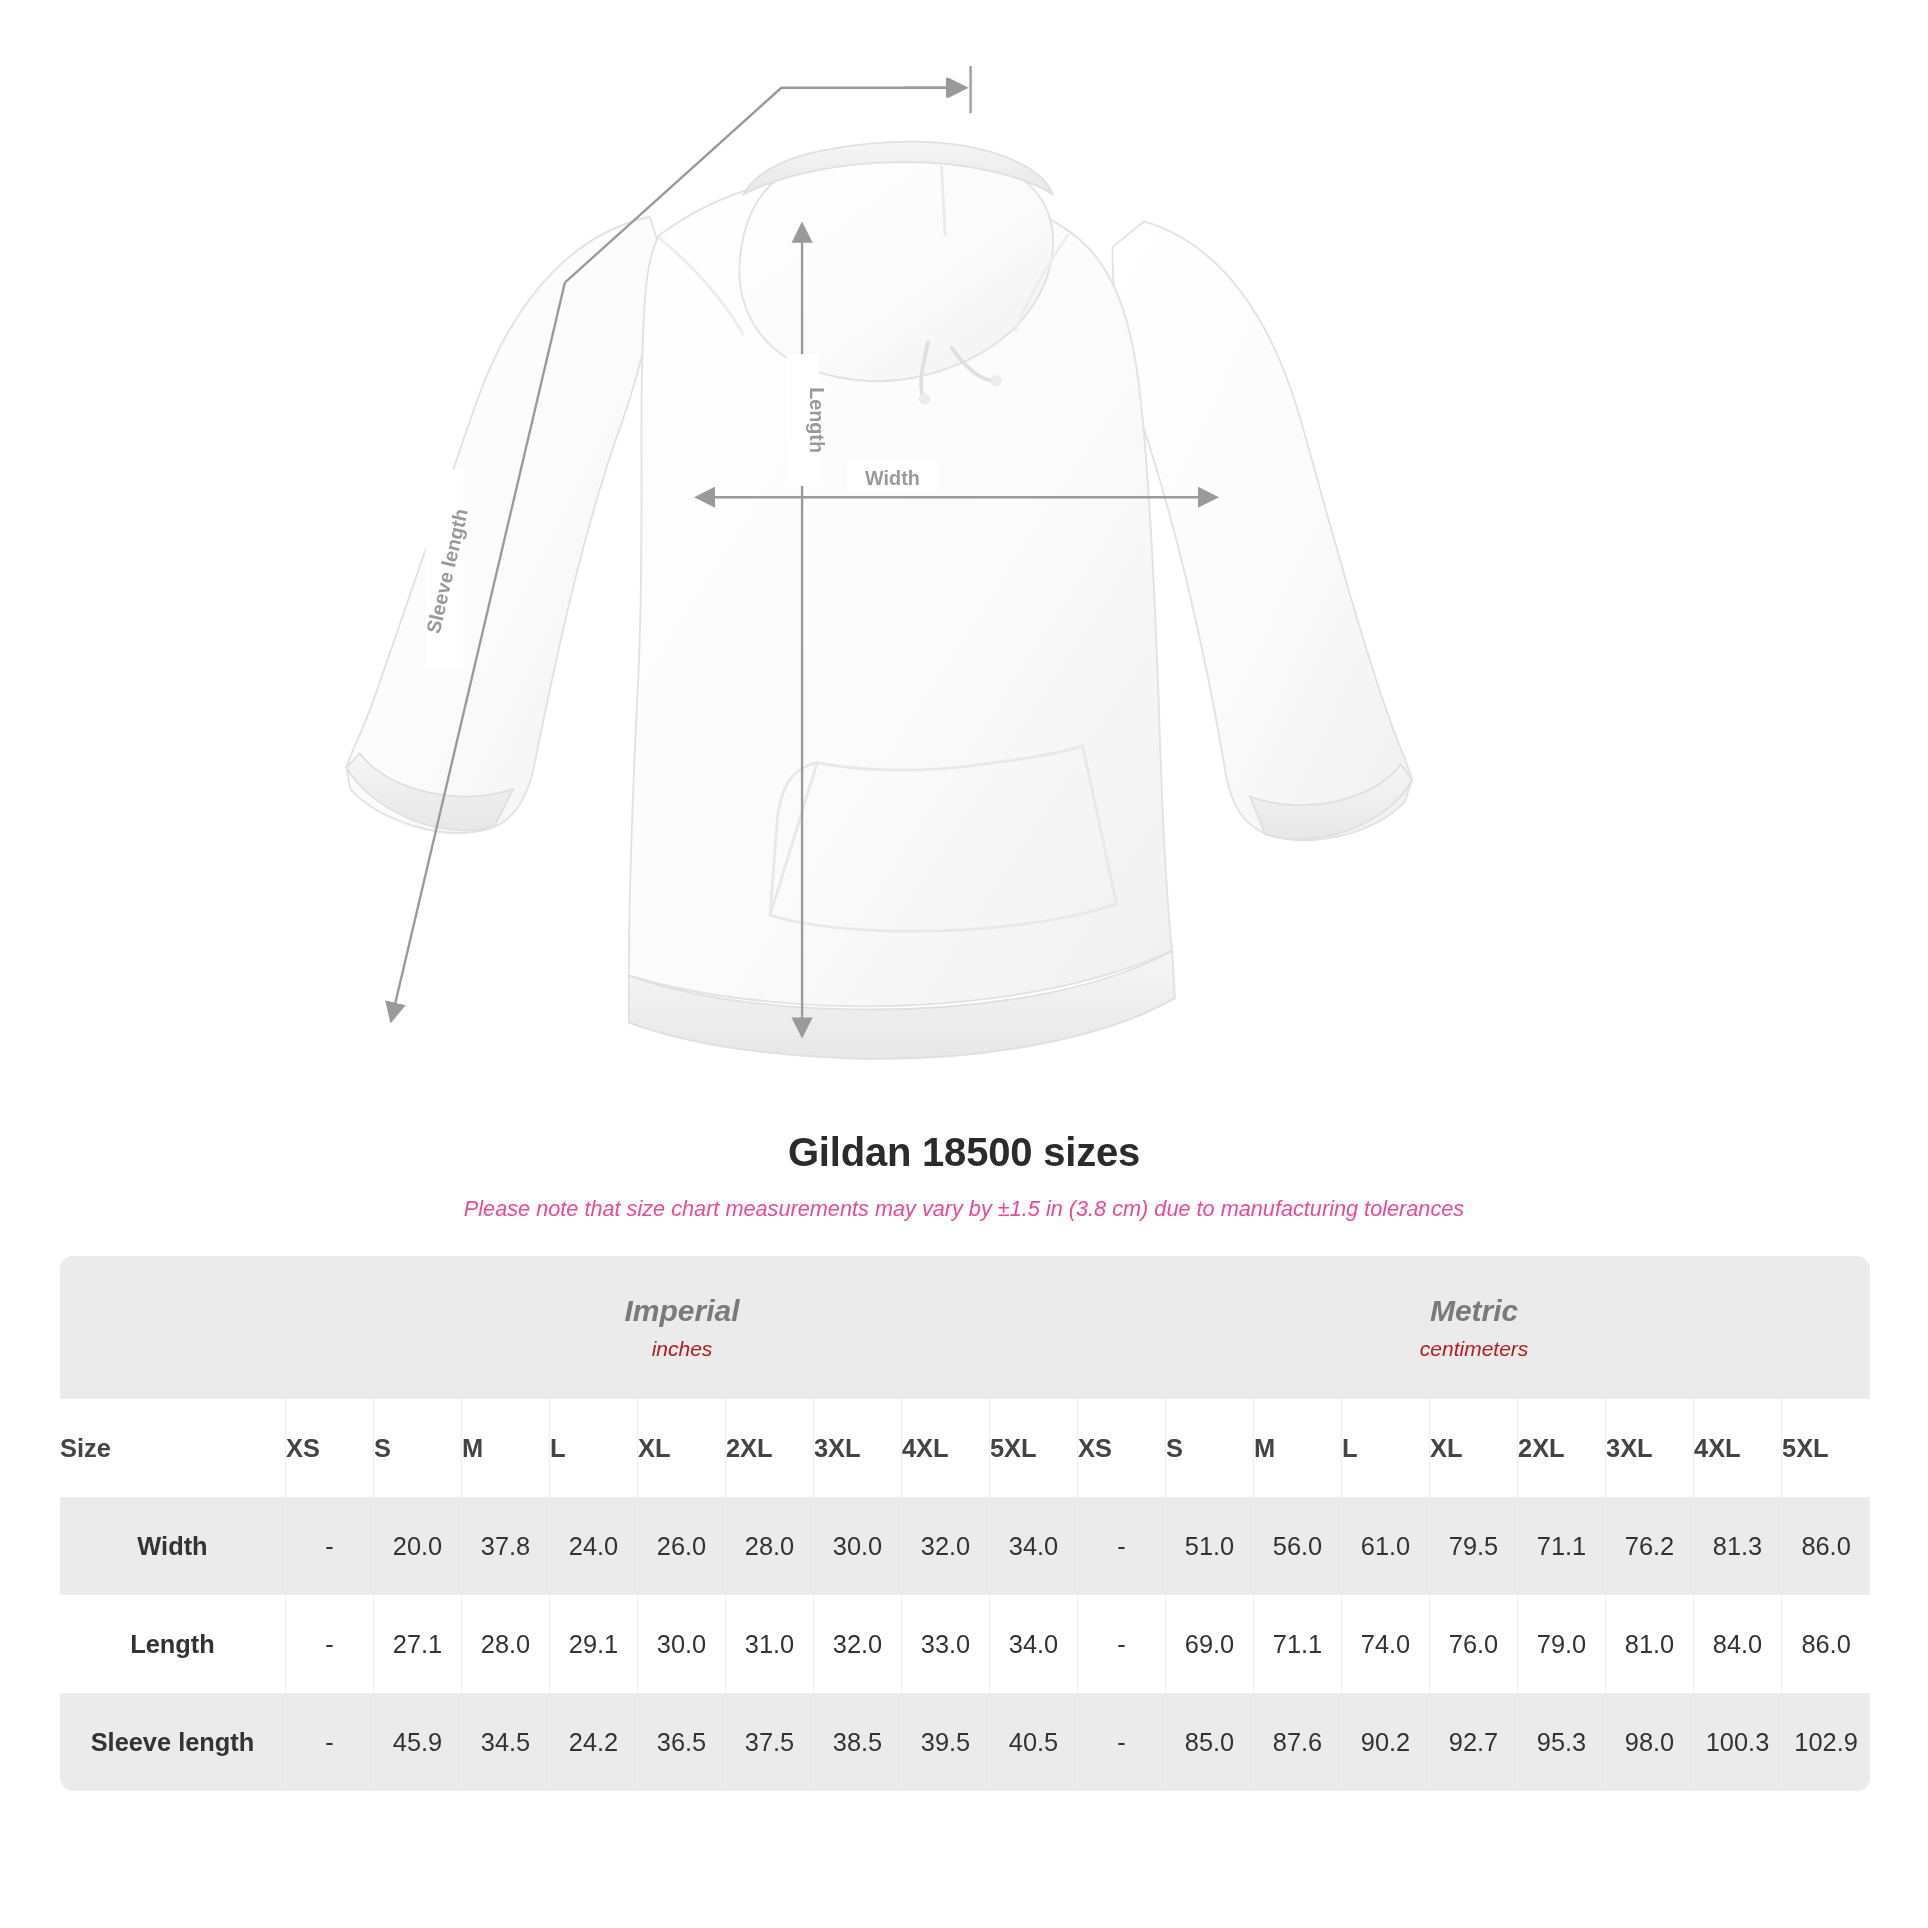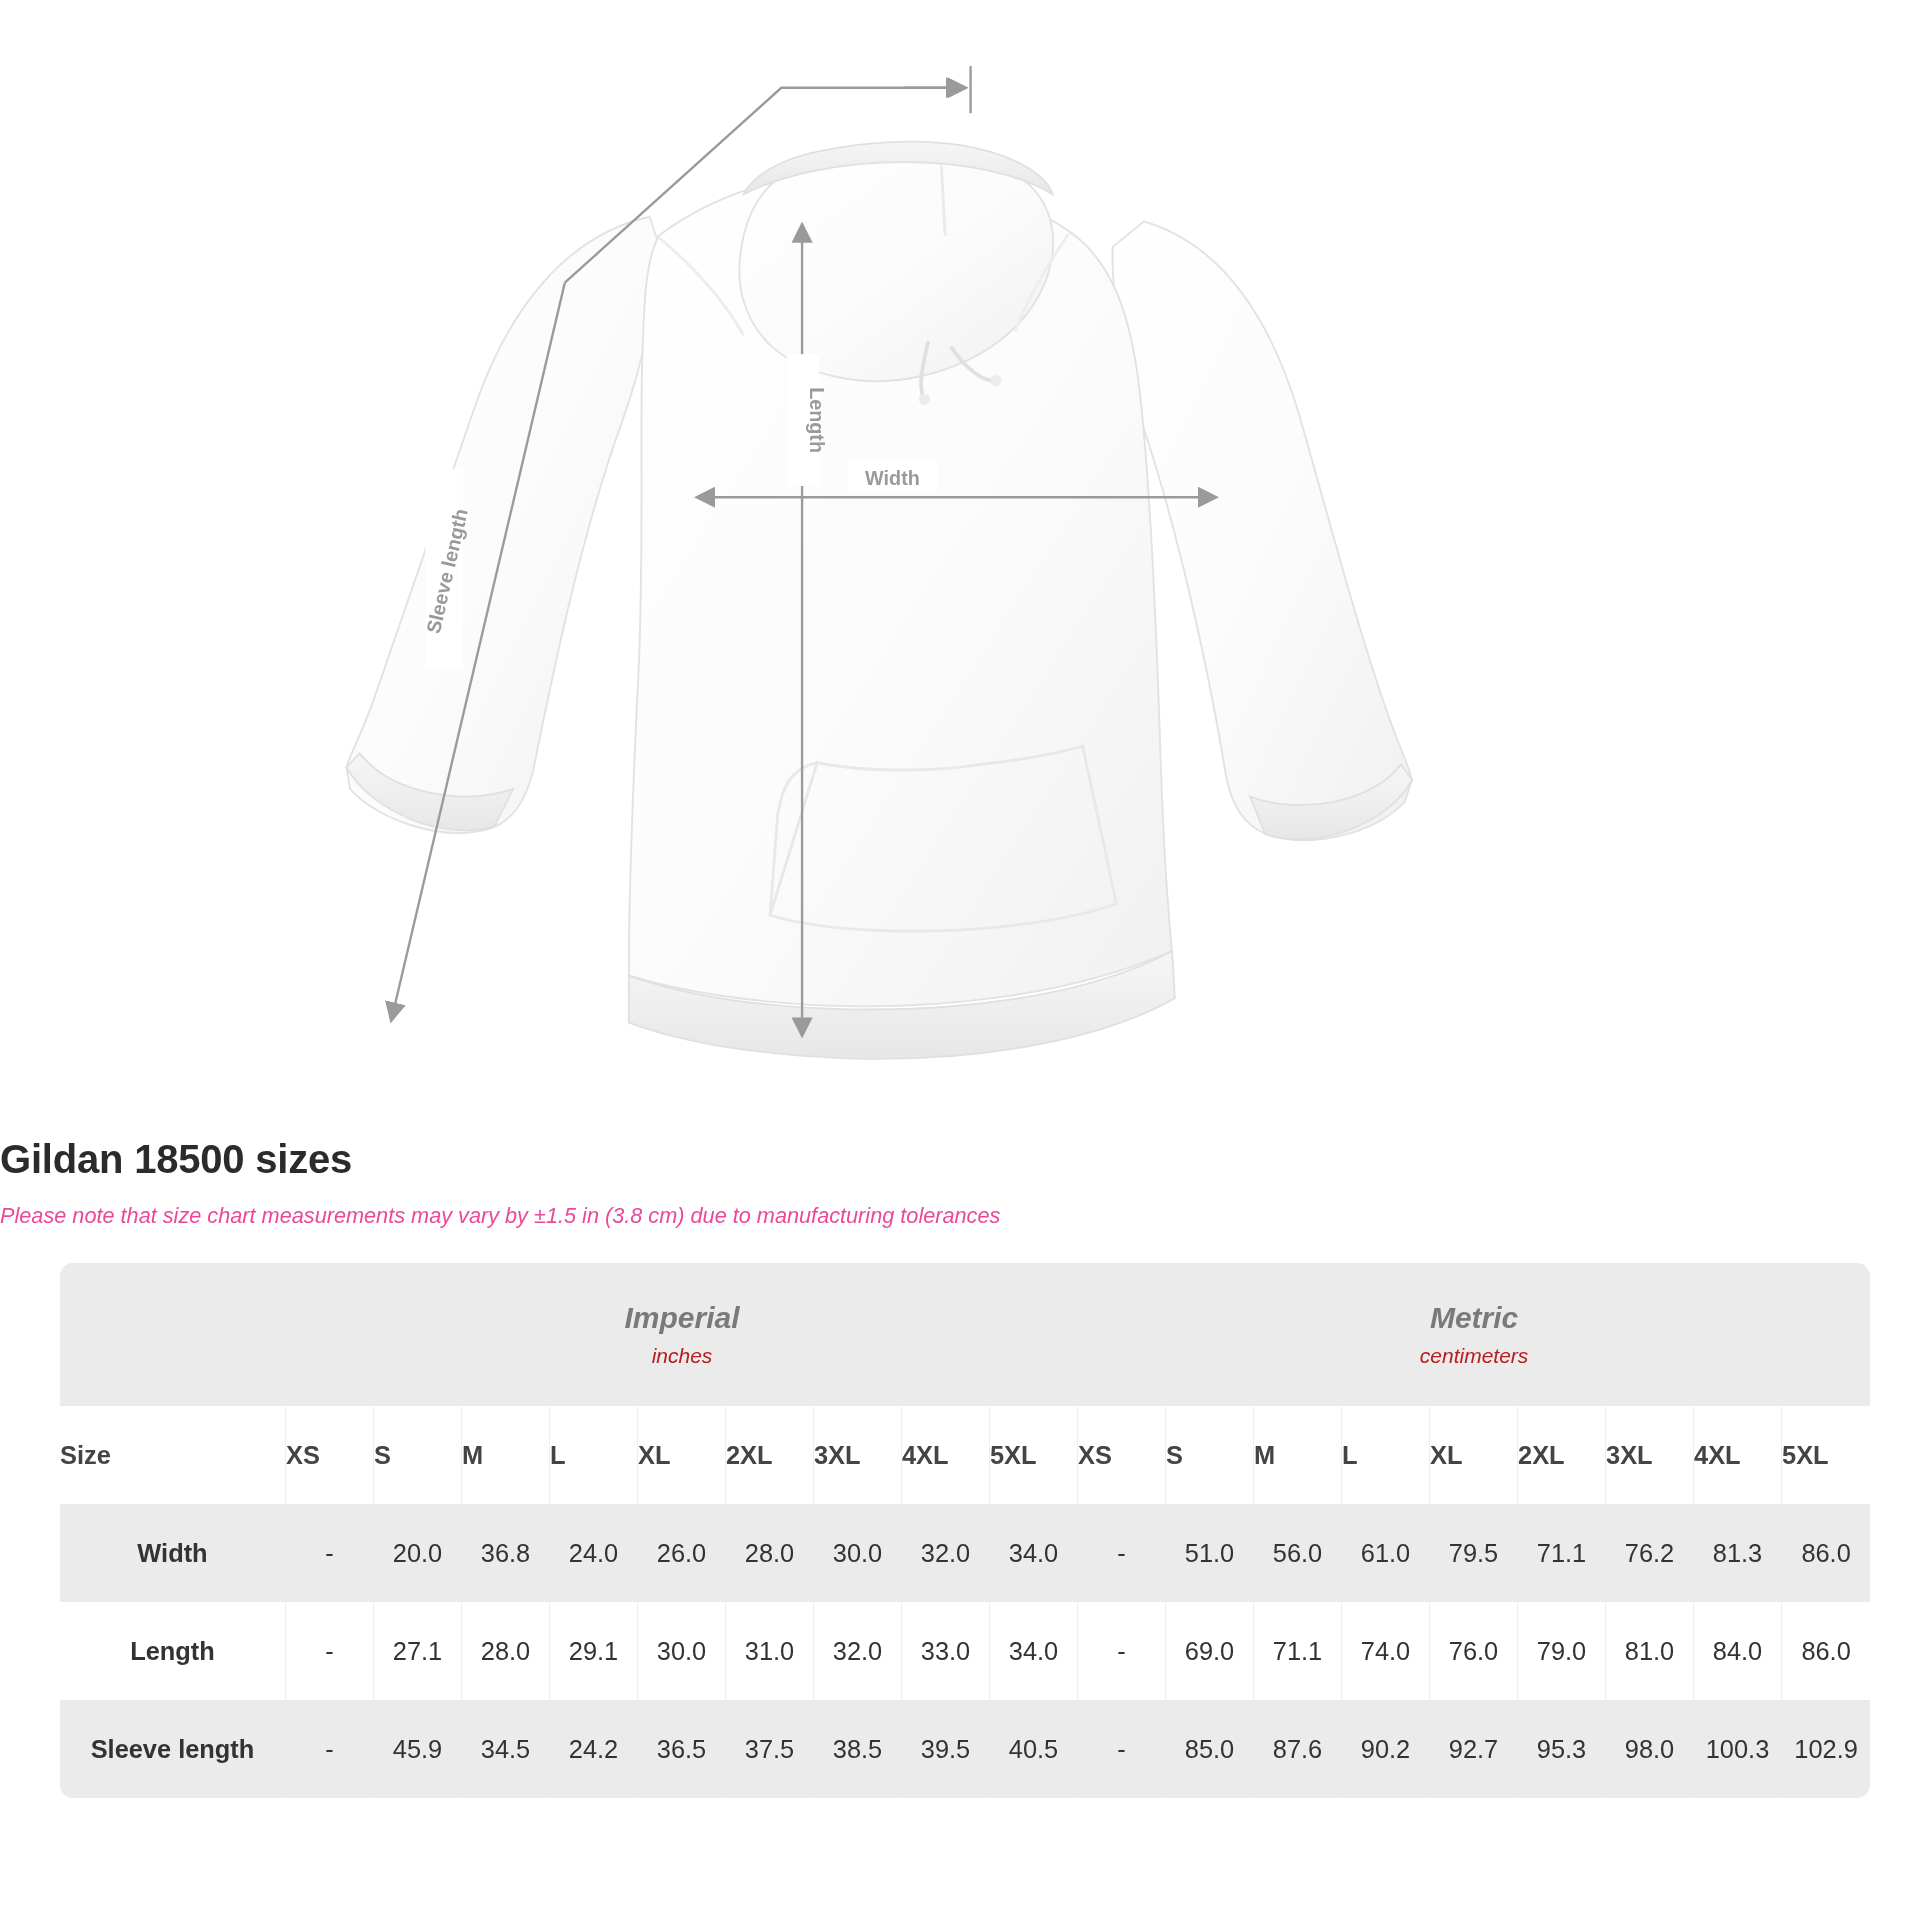--- a/index.html
+++ b/index.html
@@ -29,22 +29,22 @@
     height: 1116px;
   }
   .illustration svg {
     position: absolute;
     left: 0;
     top: 0;
   }
 
   
   .title-block {
-    text-align: left;
-    margin-top: 21px;
+    text-align: center;
+    margin-top: 14px;
   }
   .chart-title {
     font-size: 40px;
     font-weight: bold;
     color: #2b2b2b;
     letter-spacing: -0.2px;
   }
   .chart-note {
     font-size: 21.7px;
     font-style: italic;
@@ -294,21 +294,21 @@
           <td>2XL</td>
           <td>3XL</td>
           <td>4XL</td>
           <td>5XL</td>
         </tr>
 
         <tr class="data-row odd">
           <td class="row-label">Width</td>
           <td>-</td>
           <td>20.0</td>
-          <td>36.8</td>
+          <td>37.8</td>
           <td>24.0</td>
           <td>26.0</td>
           <td>28.0</td>
           <td>30.0</td>
           <td>32.0</td>
           <td>34.0</td>
           <td>-</td>
           <td>51.0</td>
           <td>56.0</td>
           <td>61.0</td>

